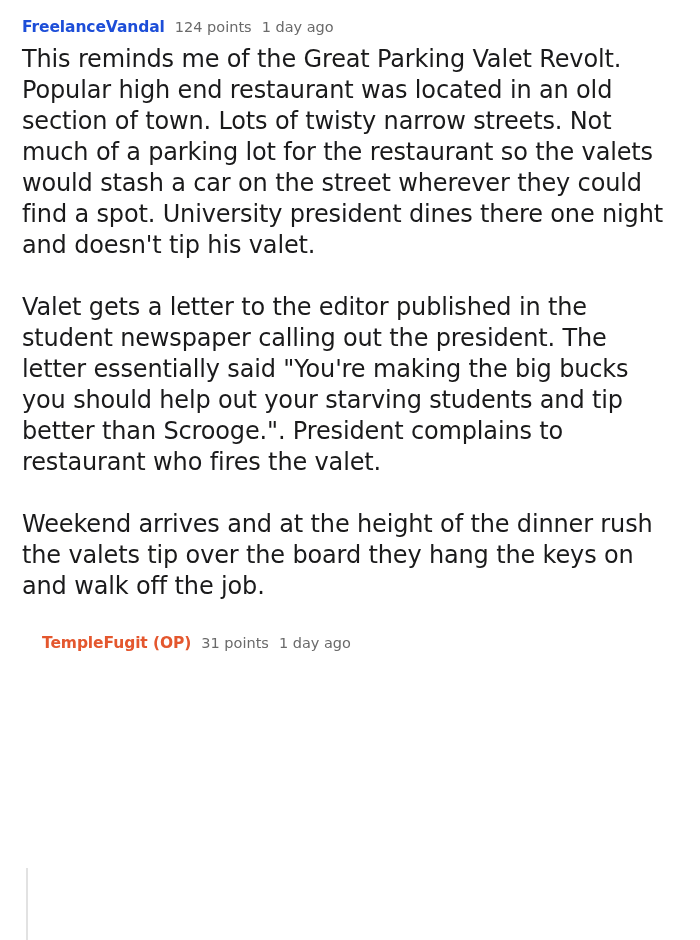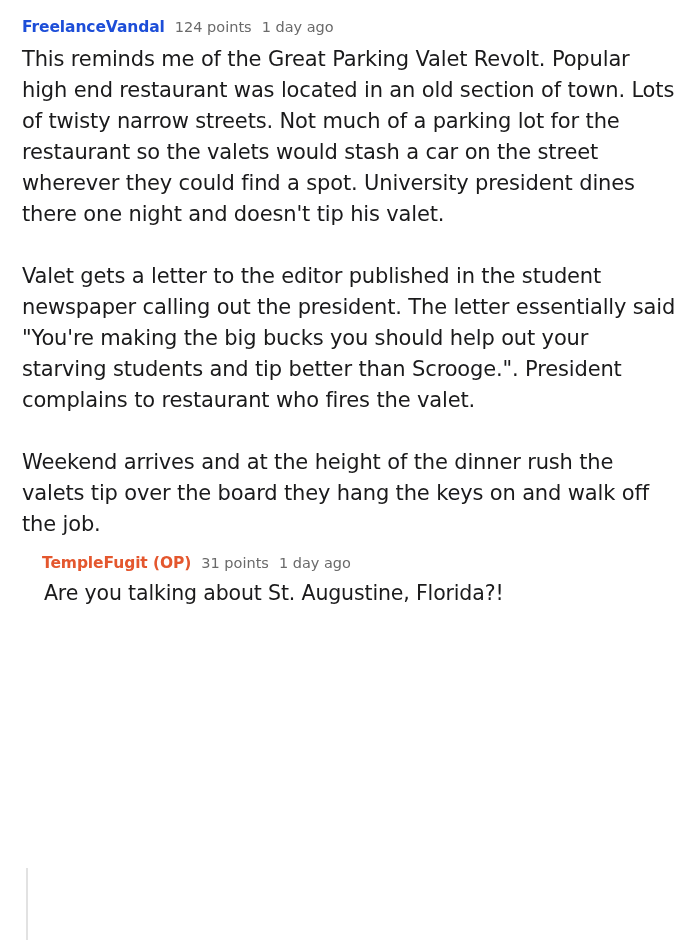--- a/index.html
+++ b/index.html
@@ -42,29 +42,29 @@
     letter-spacing: -0.1px;
   }
   .author.op {
     color: #e4572e;
   }
   .meta-text {
     font-size: 14.5px;
     color: #6a6a6a;
   }
   .body-text {
-    font-size: 21px;
+    font-size: 24px;
     line-height: 31px;
     color: #1a1a1b;
     letter-spacing: -0.15px;
     white-space: pre-wrap;
     word-wrap: break-word;
   }
   .reply {
-    margin-top: 14px;
+    margin-top: 32px;
     padding: 0 24px 0 42px;
   }
   .reply .meta {
     margin-bottom: 6px;
   }
   .reply-body {
     font-size: 20.5px;
     line-height: 31px;
     letter-spacing: -0.15px;
     padding-left: 2px;
@@ -95,18 +95,17 @@
 
 Weekend arrives and at the height of the dinner rush the valets tip over the board they hang the keys on and walk off the job.</div>
   </div>
 
   <div class="comment reply">
     <div class="meta">
       <span class="author op">TempleFugit (OP)</span>
       <span class="meta-text">31 points</span>
       <span class="meta-text">1 day ago</span>
     </div>
-    <div class="body-text reply-body">Are you talking about St. Augustine, Florida?!</div>
   </div>
 
   <div class="thread-line"></div>
 
 </div>
 
 </body></html>

